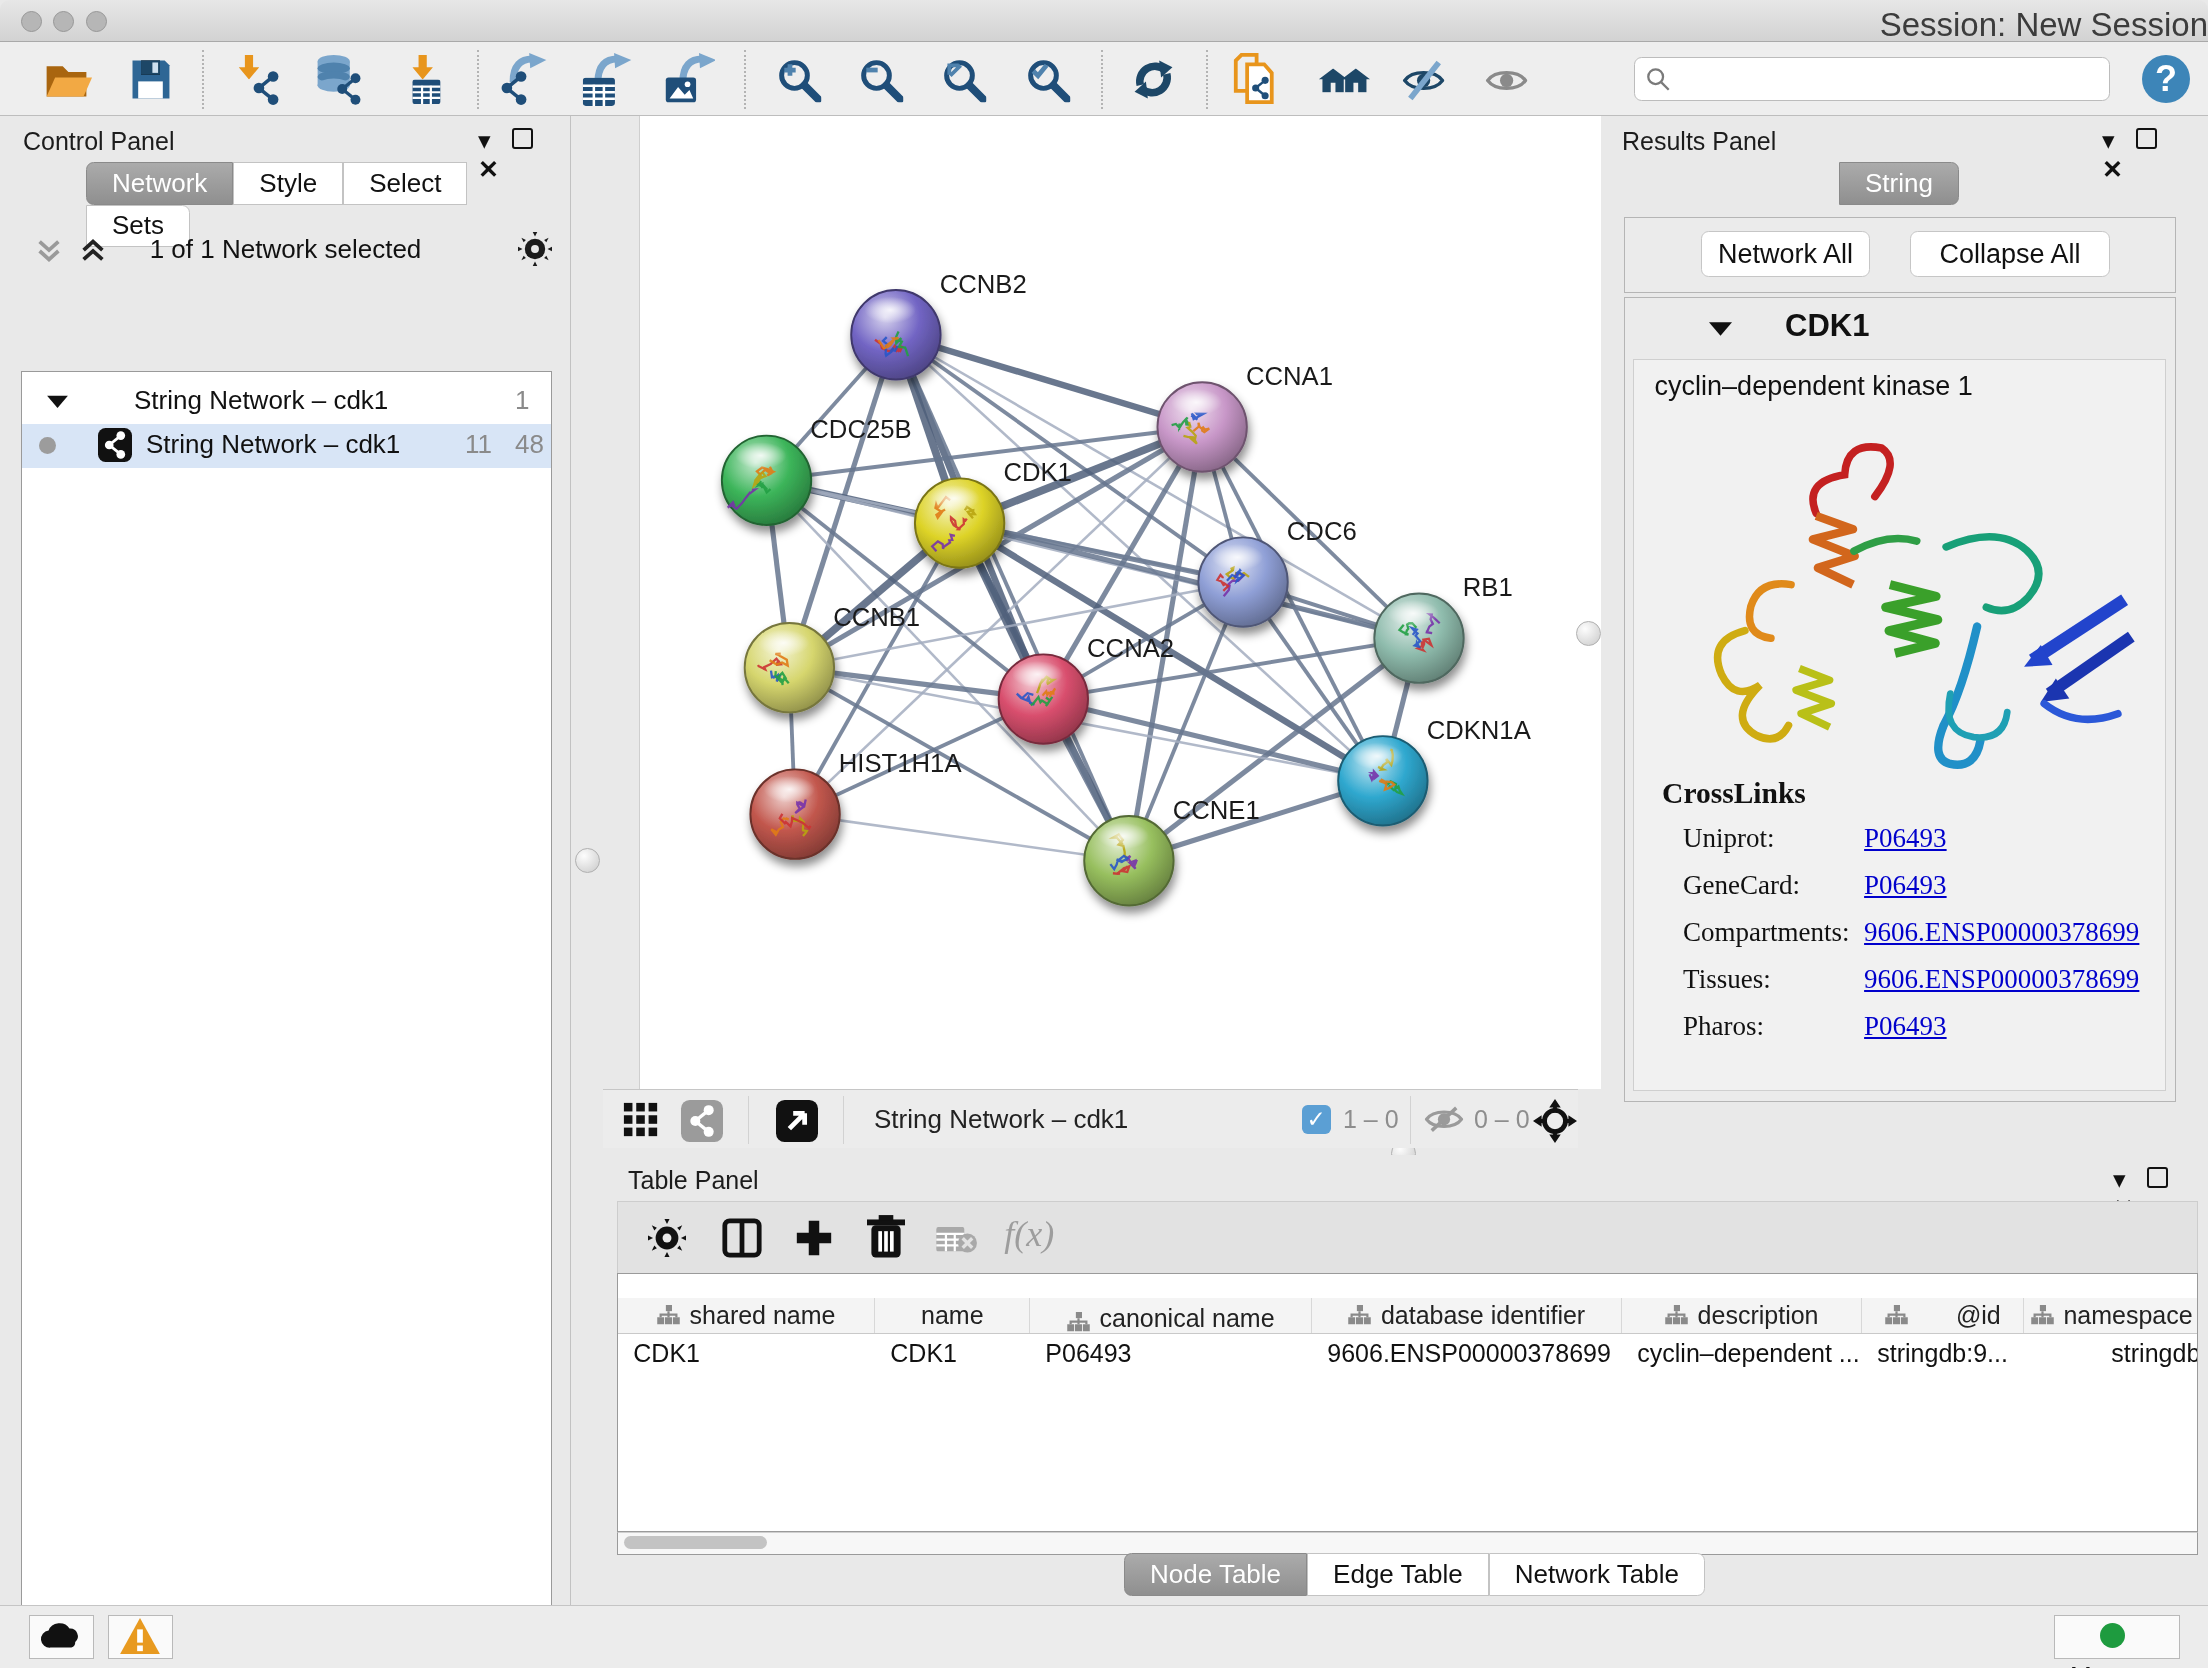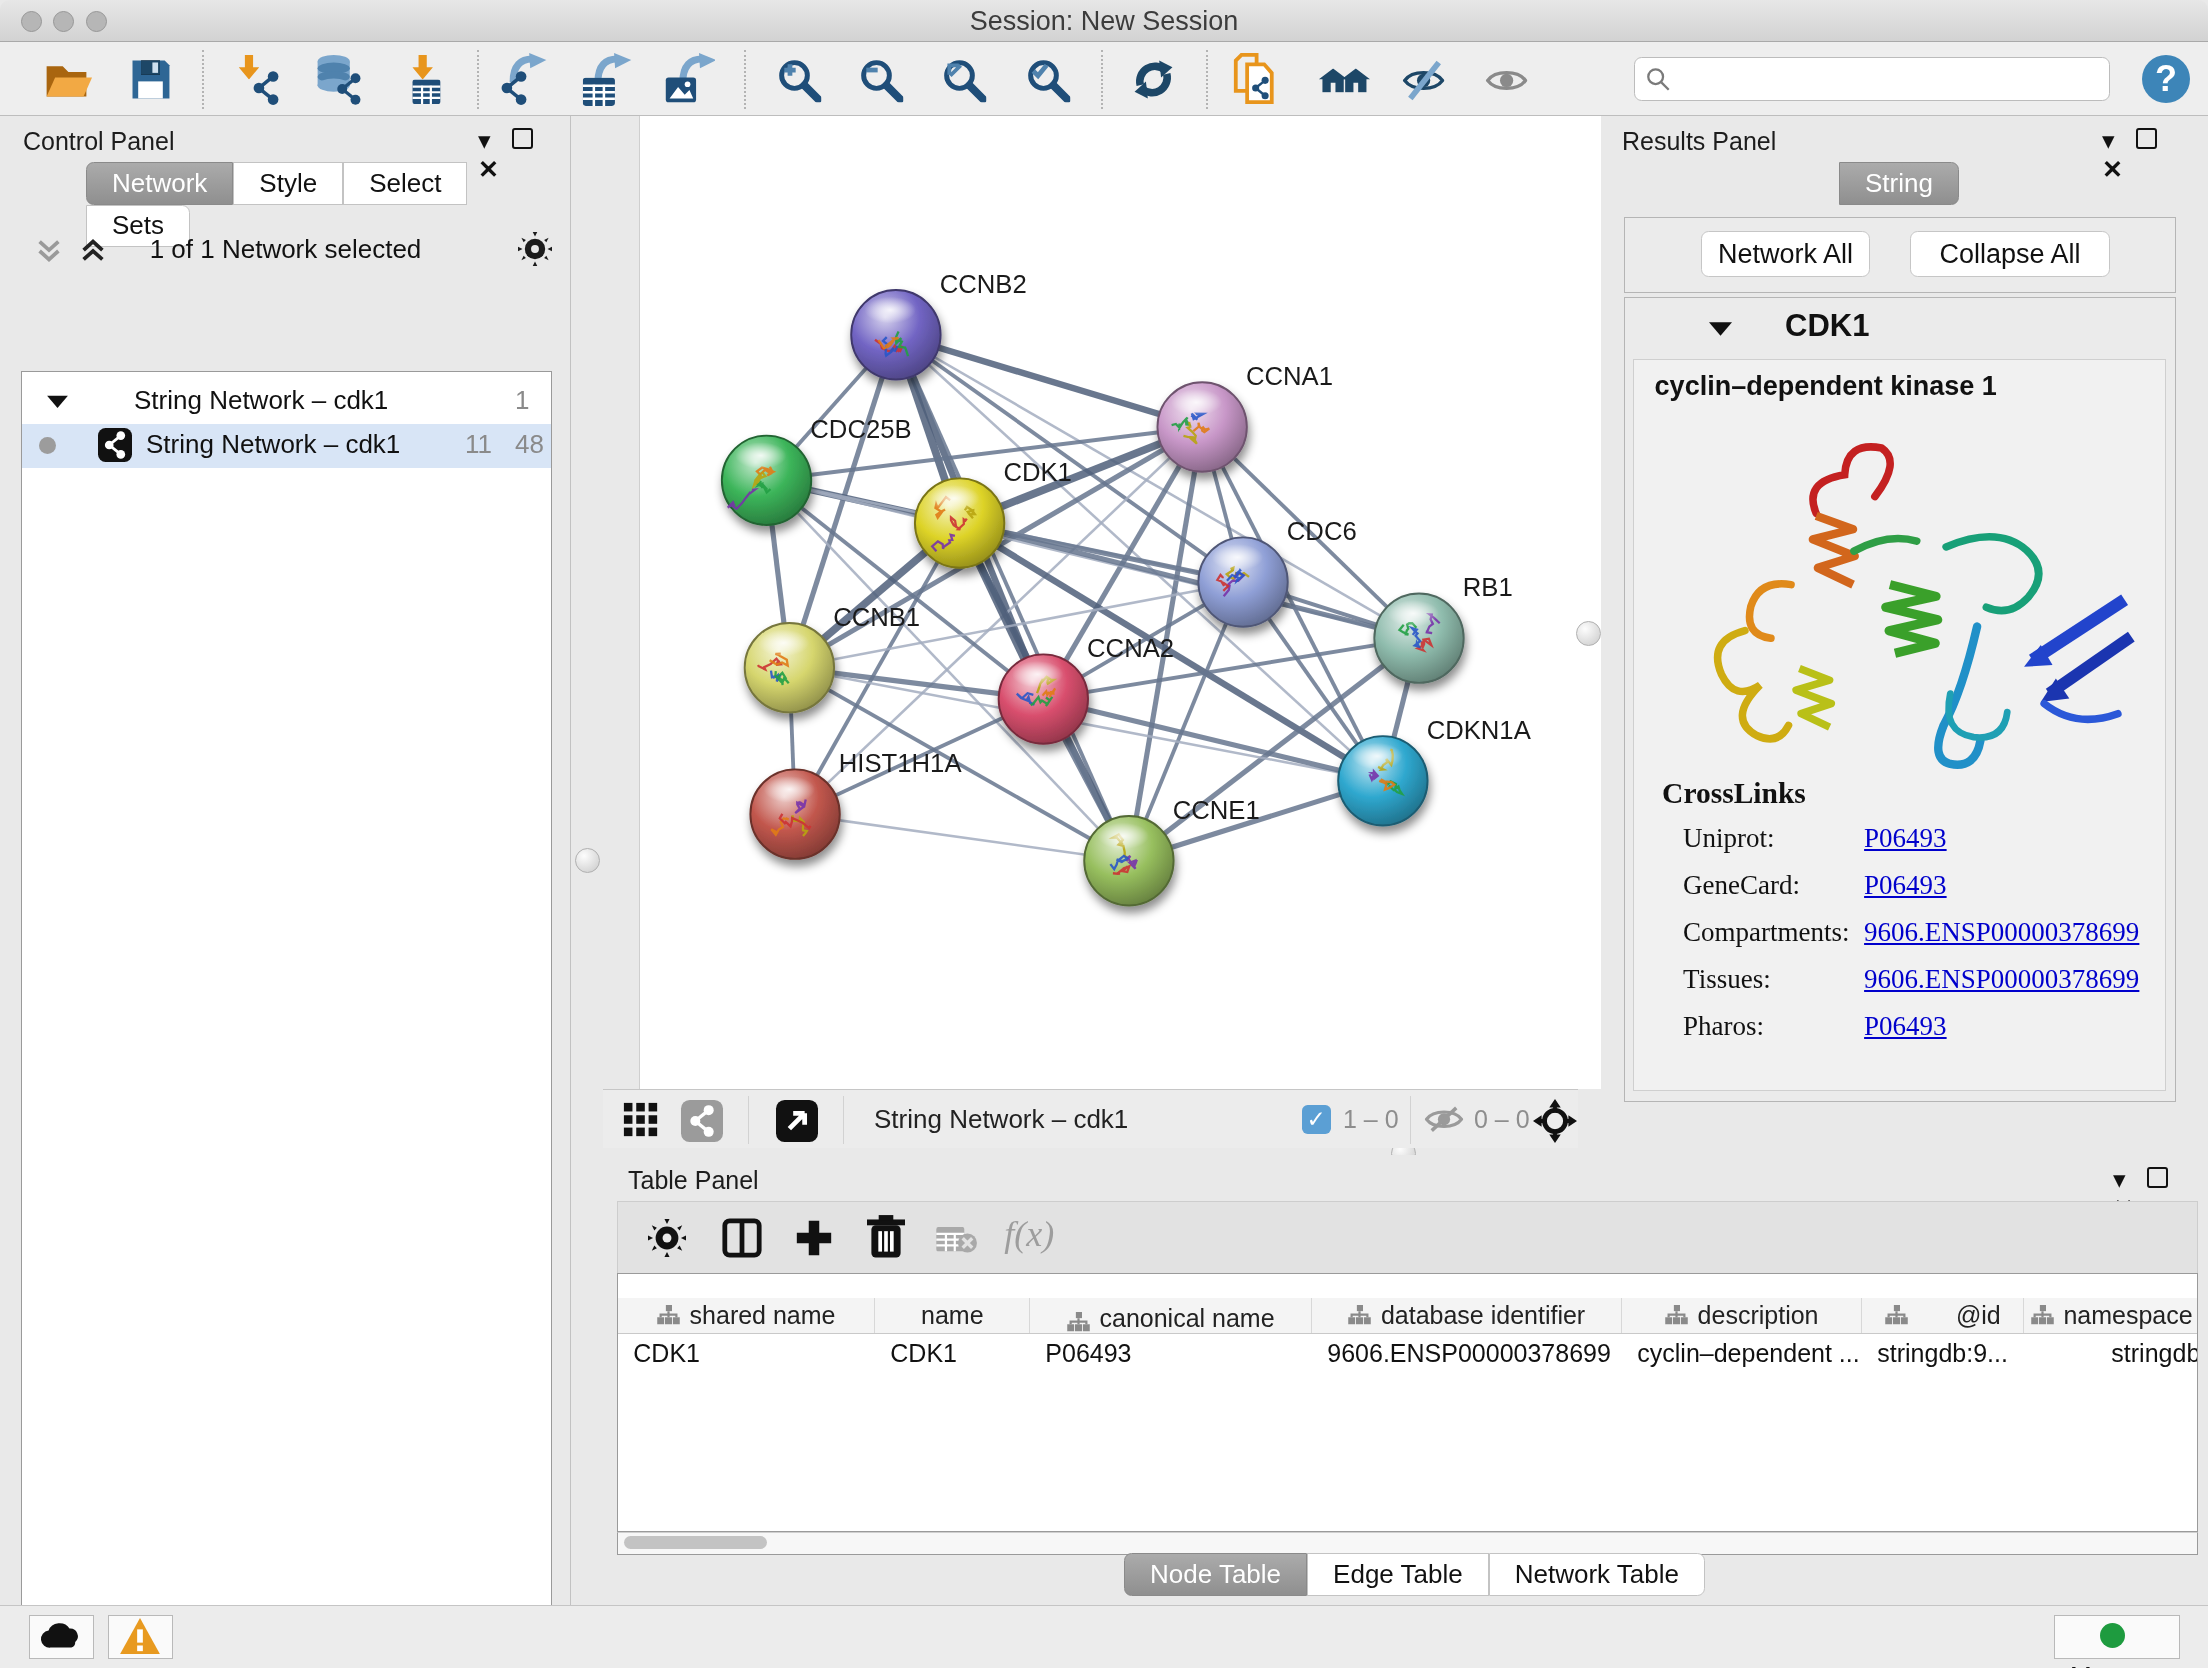--- a/index.html
+++ b/index.html
@@ -6,22 +6,22 @@
   html,body { width:2208px; height:1668px; overflow:hidden;
     font-family:"Liberation Sans", sans-serif; background:#e9e9e9; }
   .abs { position:absolute; }
 
   
   #titlebar { position:absolute; left:0; top:0; width:2208px; height:42px;
     background:linear-gradient(#e7e7e7,#d2d2d2); border-bottom:1px solid #a9a9a9;
     border-radius:9.5px 9.5px 0 0; }
   .tl { position:absolute; top:10.5px; width:21px; height:21px; border-radius:50%;
     background:#b6b6b6; border:1px solid #979797; }
-  #win-title { position:absolute; top:5.7px; left:0; width:100%; text-align:center;
-    font-size:27px; color:#3c3c3c; }
+  #win-title { position:absolute; top:5.7px; left:0; width:100%; text-align:right;
+    font-size:33px; color:#3c3c3c; }
 
   
   #toolbar { position:absolute; left:0; top:42px; width:2208px; height:74px;
     background:#eeeeee; border-bottom:1.9px solid #bdbdbd; }
   .tb-ic { position:absolute; top:10.5px; width:53px; height:53px; cursor:pointer; }
   .tb-sep { position:absolute; top:7.6px; height:59px; border-left:2.9px dotted #b3b3b3; }
   #search-box { position:absolute; left:1634px; top:15px; width:476px; height:44px;
     background:#fff; border:1.9px solid #bcbcbc; border-radius:7.6px; }
   #search-box svg { position:absolute; left:11.4px; top:8.6px; }
   #search-input { position:absolute; left:46px; top:1.9px; width:418px; height:36px;
@@ -65,21 +65,21 @@
   
   #results-panel { position:absolute; left:1601px; top:116px; width:596px; height:1039px; background:#e9e9e9; }
   #rp-box1 { position:absolute; left:23px; top:101px; width:552px; height:76px;
     background:#ebebeb; border:1.9px solid #b5b5b5; }
   .rp-btn { position:absolute; top:13.3px; height:46px; background:#fff; border:1px solid #c6c6c6;
     border-radius:7.6px; font-size:27px; color:#111; text-align:center; line-height:44px; cursor:pointer; }
   #rp-box2 { position:absolute; left:23px; top:181px; width:552px; height:805px;
     background:#ebebeb; border:1.9px solid #b5b5b5; }
   #rp-inner { position:absolute; left:7.6px; top:61px; width:533px; height:732px;
     background:#f1f1f1; border:1px solid #cfcfcf; }
-  #gene-desc { position:absolute; left:21px; top:11.4px; font-size:27px; color:#111;font-weight:bold; }
+  #gene-desc { position:absolute; left:21px; top:11.4px; font-size:27px; color:#111; }
   #crosslinks { position:absolute; left:28.5px; top:417px; width:495px;
     font-family:"Liberation Serif", serif; }
   #crosslinks .xl-title { font-size:29.5px; font-weight:bold; color:#111; margin-bottom:13.3px; }
   .xl-row { display:flex; margin:0 0 16px 21px; font-size:27px; }
   .xl-label { width:181px; color:#111; }
   .xl-value { color:#0000cc; text-decoration:underline; cursor:pointer; }
 
   
   #table-panel { position:absolute; left:603px; top:1155px; width:1605px; height:451px; background:#e9e9e9; }
   #tp-toolbar { position:absolute; left:14.3px; top:46px; width:1581px; height:72px;

